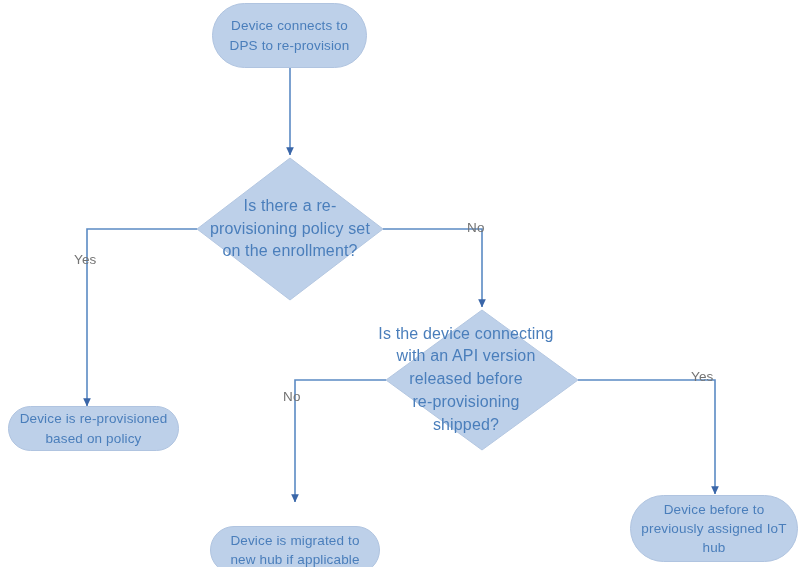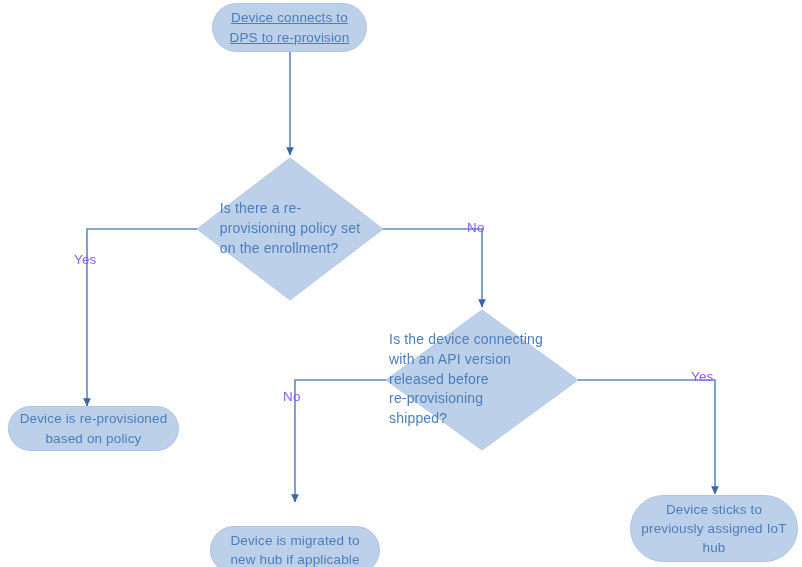--- a/index.html
+++ b/index.html
@@ -38,32 +38,32 @@
   .terminator {
     background: #bdd0e9;
     border: 1px solid #b0c4e0;
     border-radius: 999px;
   }
   .decision-label {
     position: absolute;
     display: flex;
     align-items: center;
     justify-content: center;
-    text-align: left;
+    text-align: center;
     color: #4a7ebb;
-    font-size: 14px;
+    font-size: 16px;
     line-height: 1.42;
     letter-spacing: 0.15px;
     white-space: pre-line;
     z-index: 4;
     pointer-events: none;
   }
   .edge-label {
     position: absolute;
-    color: #8b5cf6;
+    color: #737373;
     font-size: 13.5px;
     letter-spacing: 0.15px;
     z-index: 5;
     white-space: nowrap;
   }
 </style>
 </head>
 <body>
 
 <svg id="canvas" viewBox="0 0 802 567">
@@ -88,40 +88,40 @@
    decision api version --&gt;
   <path d="M 383,229 L 482,229 L 482,307" fill="none" stroke="#5b8ac4" stroke-width="1.6" marker-end="url(#arrowhead)"></path>
 
    migrated --&gt;
   <path d="M 386,380 L 295,380 L 295,502" fill="none" stroke="#5b8ac4" stroke-width="1.6" marker-end="url(#arrowhead)"></path>
 
    sticks --&gt;
   <path d="M 578,380 L 715,380 L 715,494" fill="none" stroke="#5b8ac4" stroke-width="1.6" marker-end="url(#arrowhead)"></path>
 </svg>
 
-<div class="node terminator" style="left:212px; top:3px; width:155px; height:49px;text-decoration:underline;">Device connects to
+<div class="node terminator" style="left:212px; top:3px; width:155px; height:65px;">Device connects to
 DPS to re-provision</div>
 
 <div class="decision-label" style="left:190px; top:196px; width:200px; height:66px;">Is there a re-
 provisioning policy set
 on the enrollment?</div>
 
 <div class="decision-label" style="left:362px; top:330px; width:208px; height:99px;">Is the device connecting
 with an API version
 released before
 re-provisioning
 shipped?</div>
 
 <div class="node terminator" style="left:8px; top:406px; width:171px; height:45px;">Device is re-provisioned
 based on policy</div>
 
 <div class="node terminator" style="left:210px; top:526px; width:170px; height:48px;">Device is migrated to
 new hub if applicable</div>
 
-<div class="node terminator" style="left:630px; top:495px; width:168px; height:67px;">Device sticks to
+<div class="node terminator" style="left:630px; top:495px; width:168px; height:67px;">Device before to
 previously assigned IoT
 hub</div>
 
 <div class="edge-label" style="left:74px; top:252px;">Yes</div>
 
 <div class="edge-label" style="left:467px; top:220px;">No</div>
 
 <div class="edge-label" style="left:283px; top:389px;">No</div>
 
 <div class="edge-label" style="left:691px; top:369px;">Yes</div>

